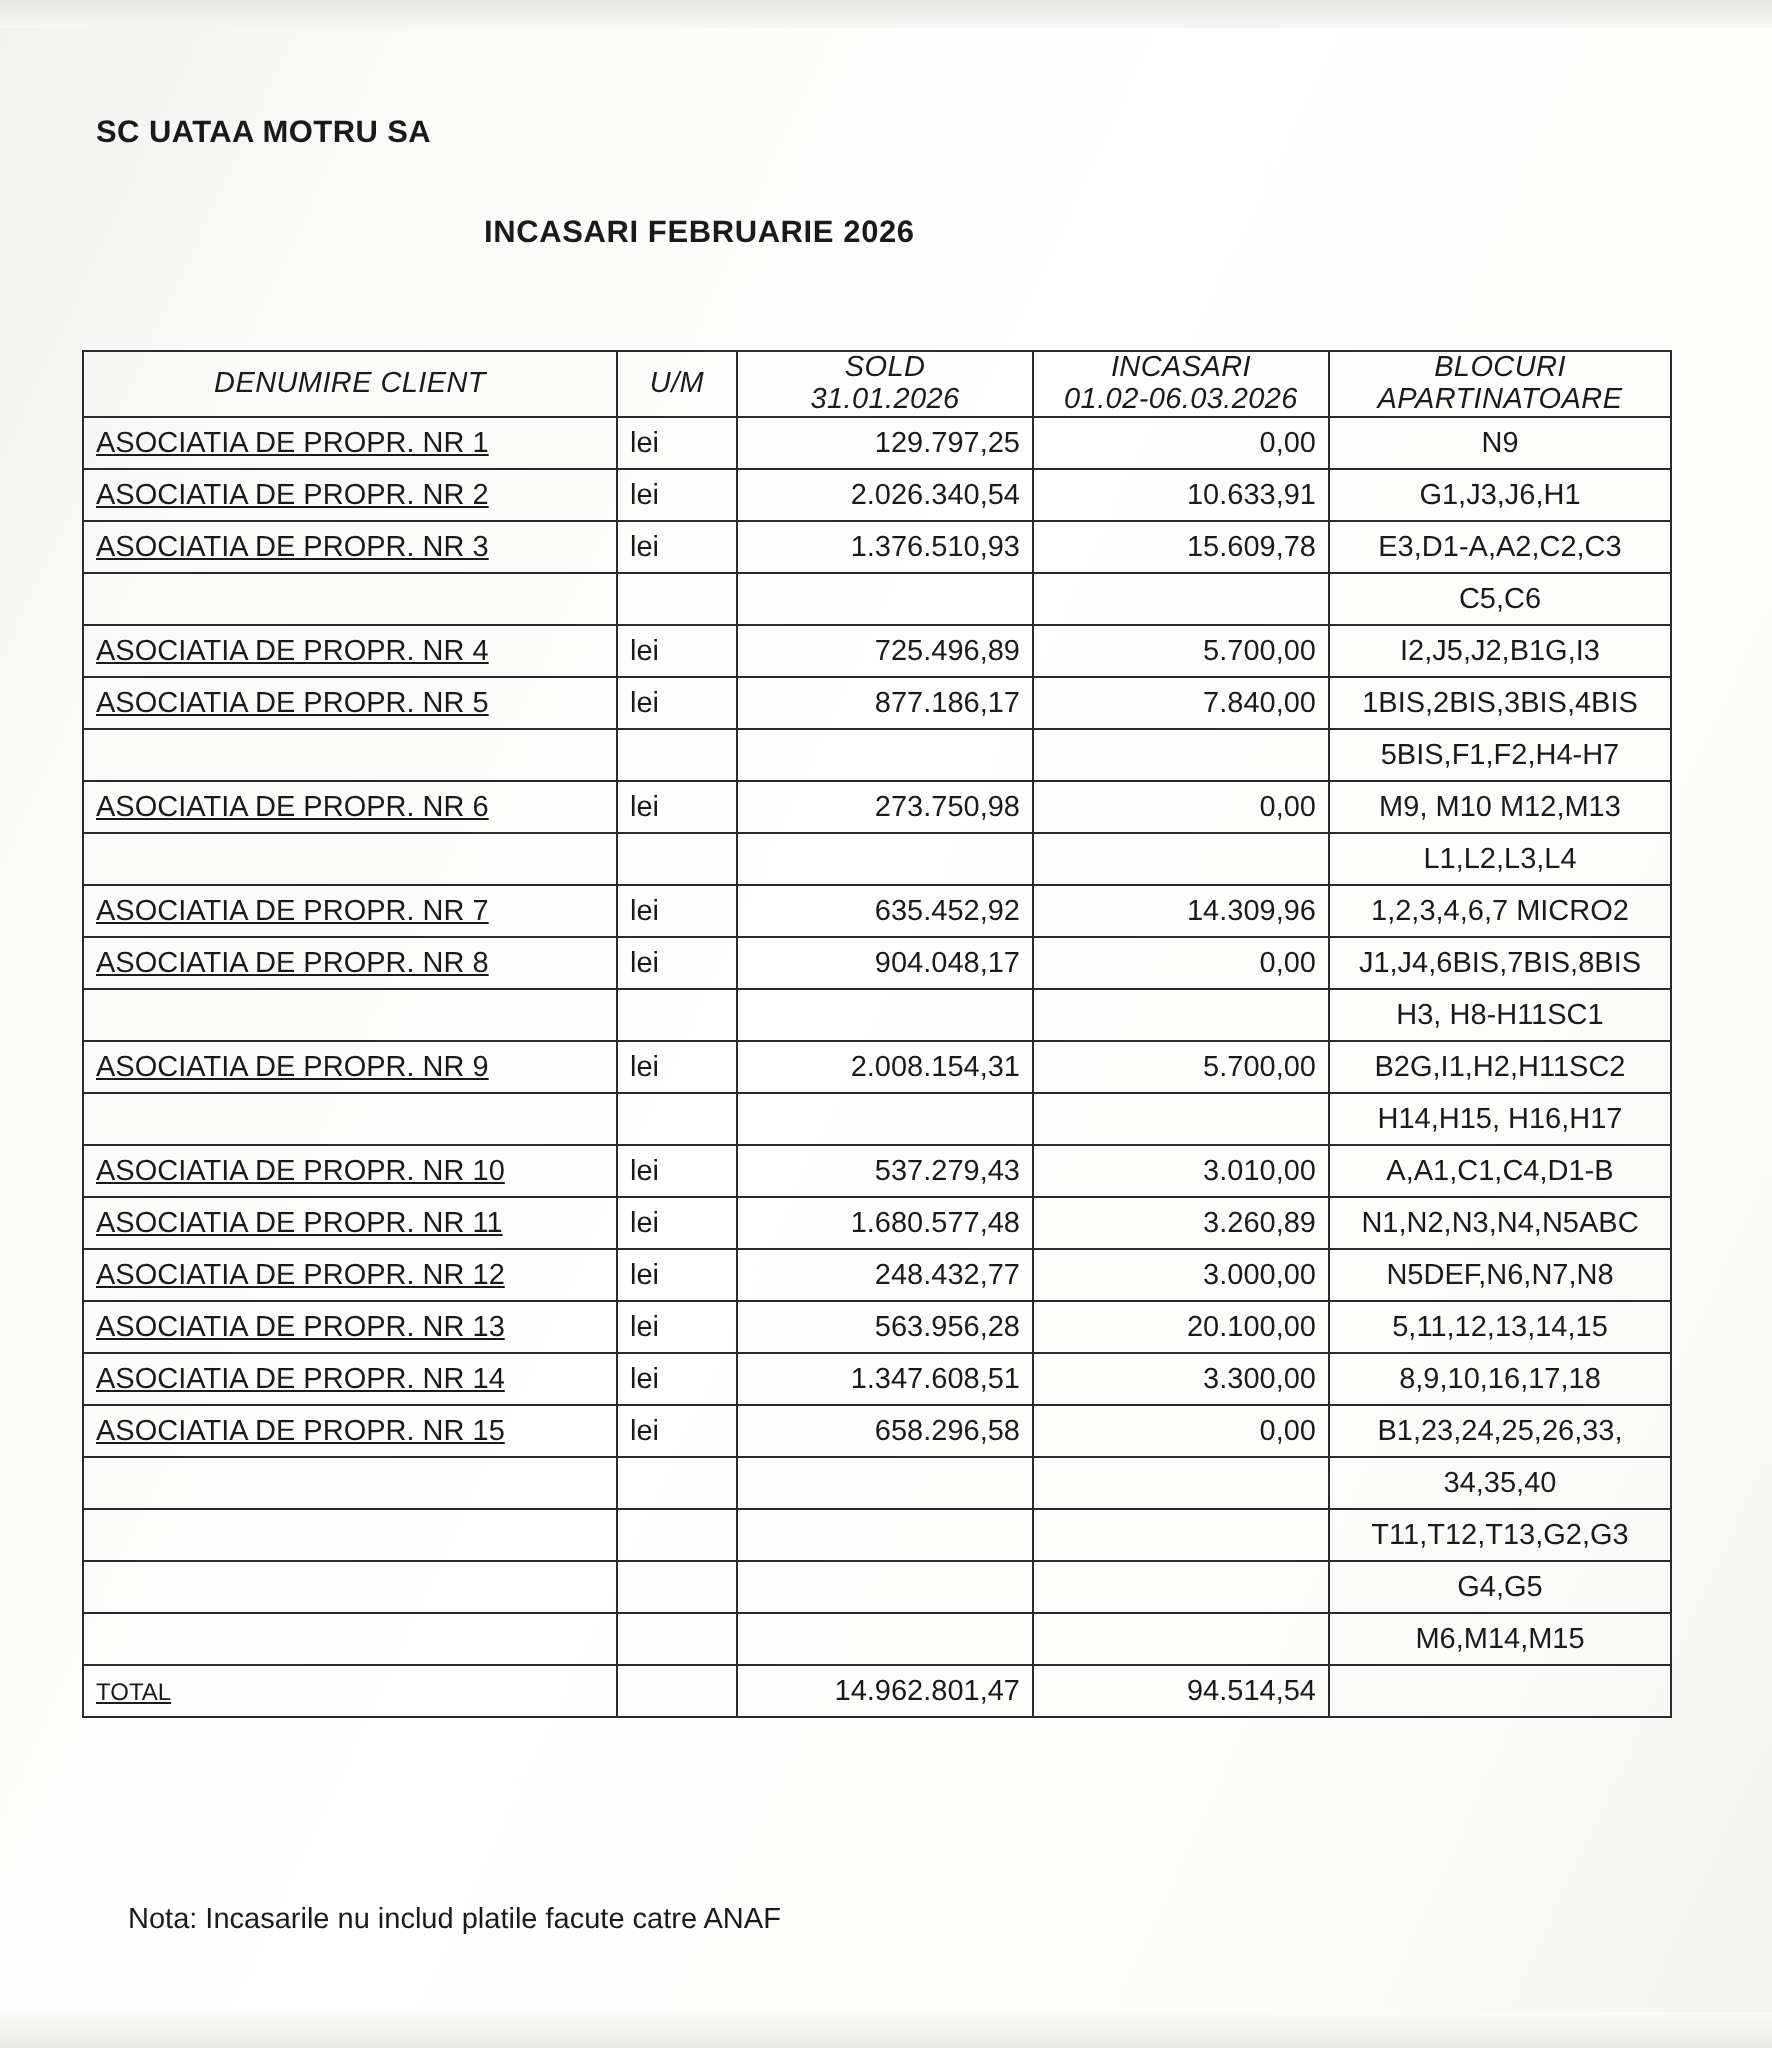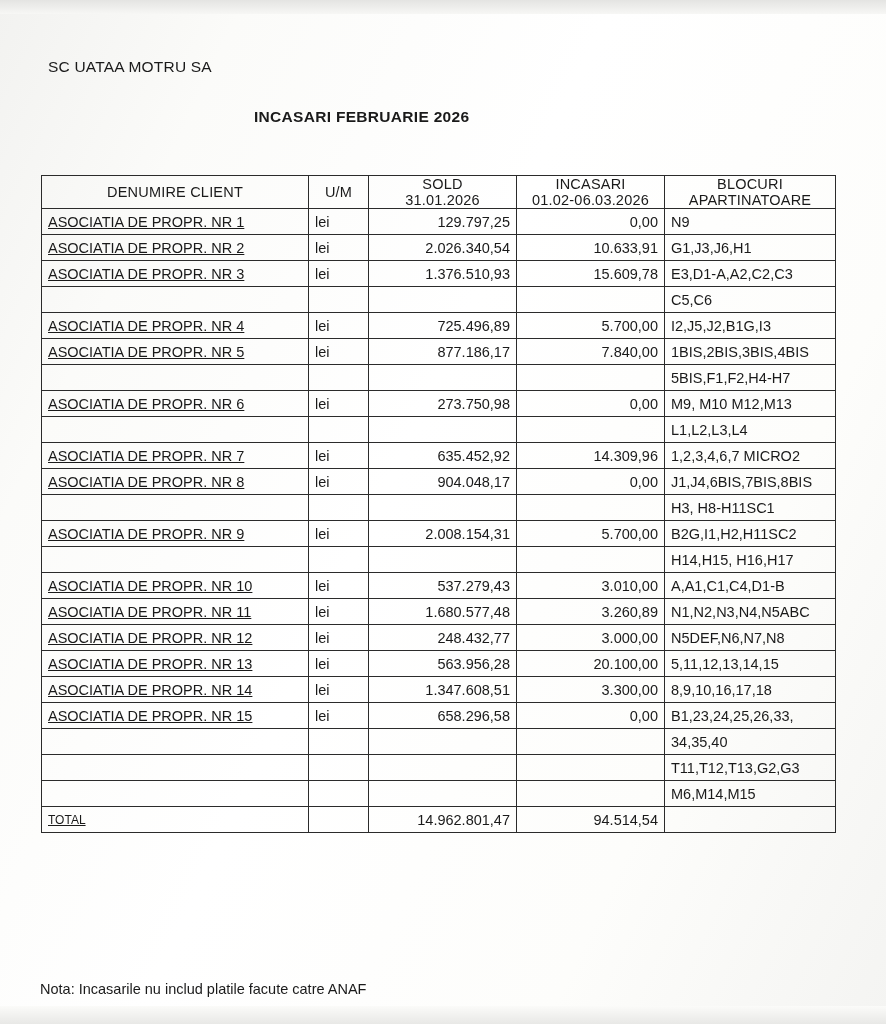--- a/index.html
+++ b/index.html
@@ -33,31 +33,30 @@
     left: 0; right: 0; bottom: 0;
     height: 18px;
     background: linear-gradient(0deg, #e8e8e6 0%, #fbfbf9 100%);
   }
 
   .company {
     position: absolute;
     left: 48px;
     top: 58px;
     font-size: 15.5px;
-    font-weight: normal;
+    font-weight: bold;
     letter-spacing: 0.2px;
   }
   .doc-title {
     position: absolute;
     left: 242px;
     top: 108px;
     font-size: 15.5px;
     font-weight: bold;
     letter-spacing: 0.3px;
-    margin-left: 12px;
   }
 
   .table-wrap {
     position: absolute;
     left: 41px;
     top: 175px;
     width: 794px;
   }
   table.grid {
     border-collapse: collapse;
@@ -72,50 +71,50 @@
     height: 25px;
     vertical-align: middle;
     background: transparent;
   }
   th.head {
     font-weight: bold;
     text-align: center;
     height: 30px;
     font-size: 15px;
     letter-spacing: 0.2px;
+    font-style: italic;
   }
   th.head .l2 {
     display: block;
     text-align: center;
   }
   .col-client { width: 267px; text-align: left; }
   .col-um     { width: 60px;  text-align: left; padding-left: 8px;}
   .col-sold   { width: 148px; text-align: right; padding-right: 10px;}
   .col-inc    { width: 148px; text-align: right; padding-right: 10px;}
   .col-bloc   { width: 171px; text-align: left; padding-left: 7px;}
 
   td.client { text-align: left; padding-left: 8px; text-decoration: underline; }
   td.um     { text-align: left; padding-left: 8px; }
   td.num    { text-align: right; padding-right: 10px; }
-  td.bloc   { text-align: left; padding-left: 7px; }
+  td.bloc   { text-align: center; padding-left: 7px; }
 
   .total-row td {
     font-weight: bold;
     height: 30px;
     font-size: 15px;
   }
   .total-row td.client { font-weight: normal; font-size: 12px; }
   .total-row td.bloc { border-right: 1.5px solid #2b2b2b; }
 
   .note {
     position: absolute;
-    left: 40px;
+    left: 64px;
     top: 952px;
     font-size: 14.5px;
-    margin-top: 29px;
   }
 </style>
 </head>
 <body>
 
 <div class="page">
   <div class="paper-edge-top"></div>
   <div class="paper-edge-bottom"></div>
 
   <div class="company">SC UATAA MOTRU SA</div>
@@ -305,20 +304,27 @@
           <td class="um"></td>
           <td class="num"></td>
           <td class="num"></td>
           <td class="bloc">T11,T12,T13,G2,G3</td>
         </tr>
         <tr>
           <td class="client"></td>
           <td class="um"></td>
           <td class="num"></td>
           <td class="num"></td>
+          <td class="bloc">G4,G5</td>
+        </tr>
+        <tr>
+          <td class="client"></td>
+          <td class="um"></td>
+          <td class="num"></td>
+          <td class="num"></td>
           <td class="bloc">M6,M14,M15</td>
         </tr>
         <tr class="total-row">
           <td class="client">TOTAL</td>
           <td class="um"></td>
           <td class="num">14.962.801,47</td>
           <td class="num">94.514,54</td>
           <td class="bloc"></td>
         </tr>
       </tbody>

